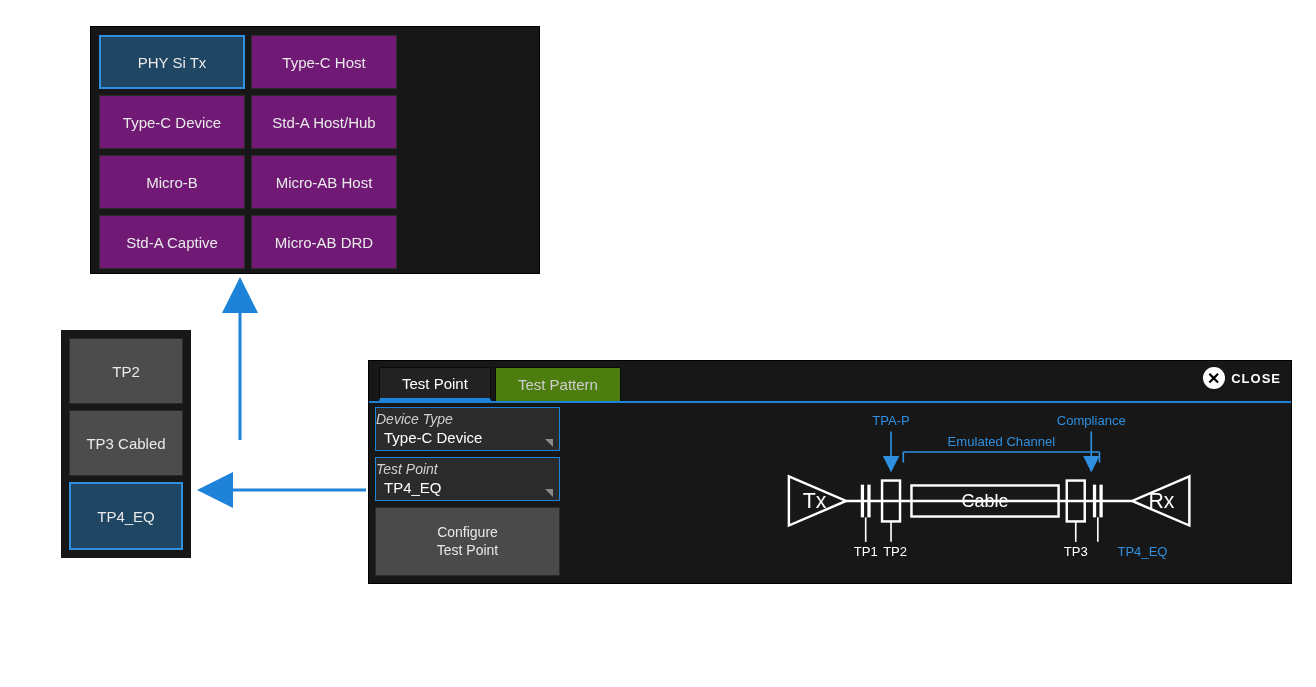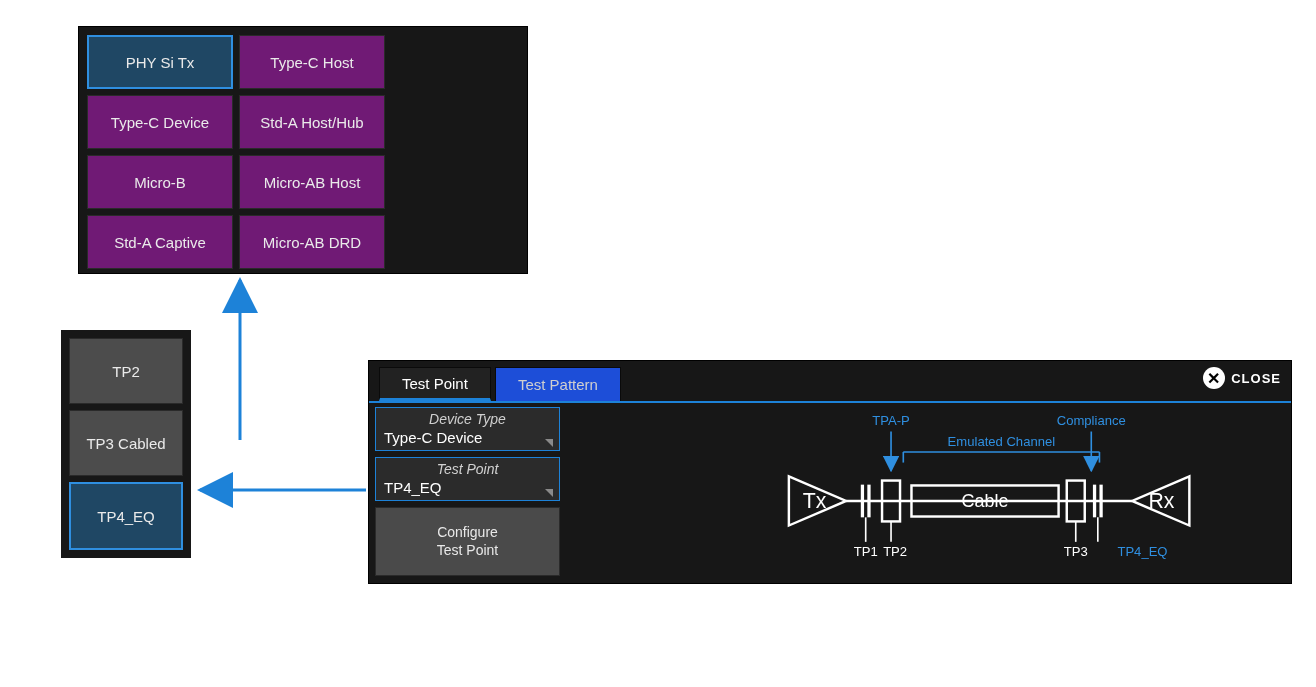--- a/index.html
+++ b/index.html
@@ -9,21 +9,21 @@
     background: #fff;
     font-family: Arial, Helvetica, sans-serif;
     color: #fff;
     overflow: hidden;
   }
   .stage { position: relative; width: 1316px; height: 687px; }
 
   
   .devtype-popup {
     position: absolute;
-    left: 76px; top: 24px;
+    left: 88px; top: 24px;
     width: 454px; height: 252px;
     background: #171717;
     border: 2px solid #fff;
     padding: 6px;
     display: flex; flex-wrap: wrap;
     box-shadow: 0 0 0 1px #000 inset;
   }
   .devtype-popup .opt {
     width: 146px; height: 54px;
     margin: 3px;
@@ -76,21 +76,21 @@
   .panel-tabs {
     position: absolute; left: 0; top: 0; right: 0; height: 40px;
     display: flex; align-items: stretch;
     background: #171717;
   }
   .panel-tabs .spacer { width: 10px; }
   .panel-tabs .tab {
     padding: 0 22px;
     display: flex; align-items: center;
     font-size: 15px; color: #cfcfcf;
-    background: #1d4ed8;
+    background: #4d7c0f;
     border: 1px solid #0a0a0a;
     border-bottom: none;
     margin-top: 6px; margin-right: 4px;
     cursor: pointer;
   }
   .panel-tabs .tab.active {
     background: #222; color: #fff;
     border-bottom: 3px solid #1d82d8;
   }
   .panel-close {
@@ -113,21 +113,21 @@
   
   .sidebar {
     position: absolute; left: 6px; top: 46px; width: 185px;
   }
   .combo {
     margin-bottom: 6px;
     background: #2b2b2b;
     border: 1.5px solid #1d82d8;
   }
   .combo .lbl {
-    text-align: center; font-style: italic; color: #d0d0d0;
+    text-align: left; font-style: italic; color: #d0d0d0;
     font-size: 14px; padding: 3px 0 0 0;
   }
   .combo .val {
     padding: 2px 8px 4px 8px; font-size: 15px; color: #fff;
     position: relative; cursor: pointer;
   }
   .combo .val::after {
     content: ""; position: absolute; right: 6px; bottom: 3px;
     width: 0; height: 0;
     border-left: 8px solid transparent;

